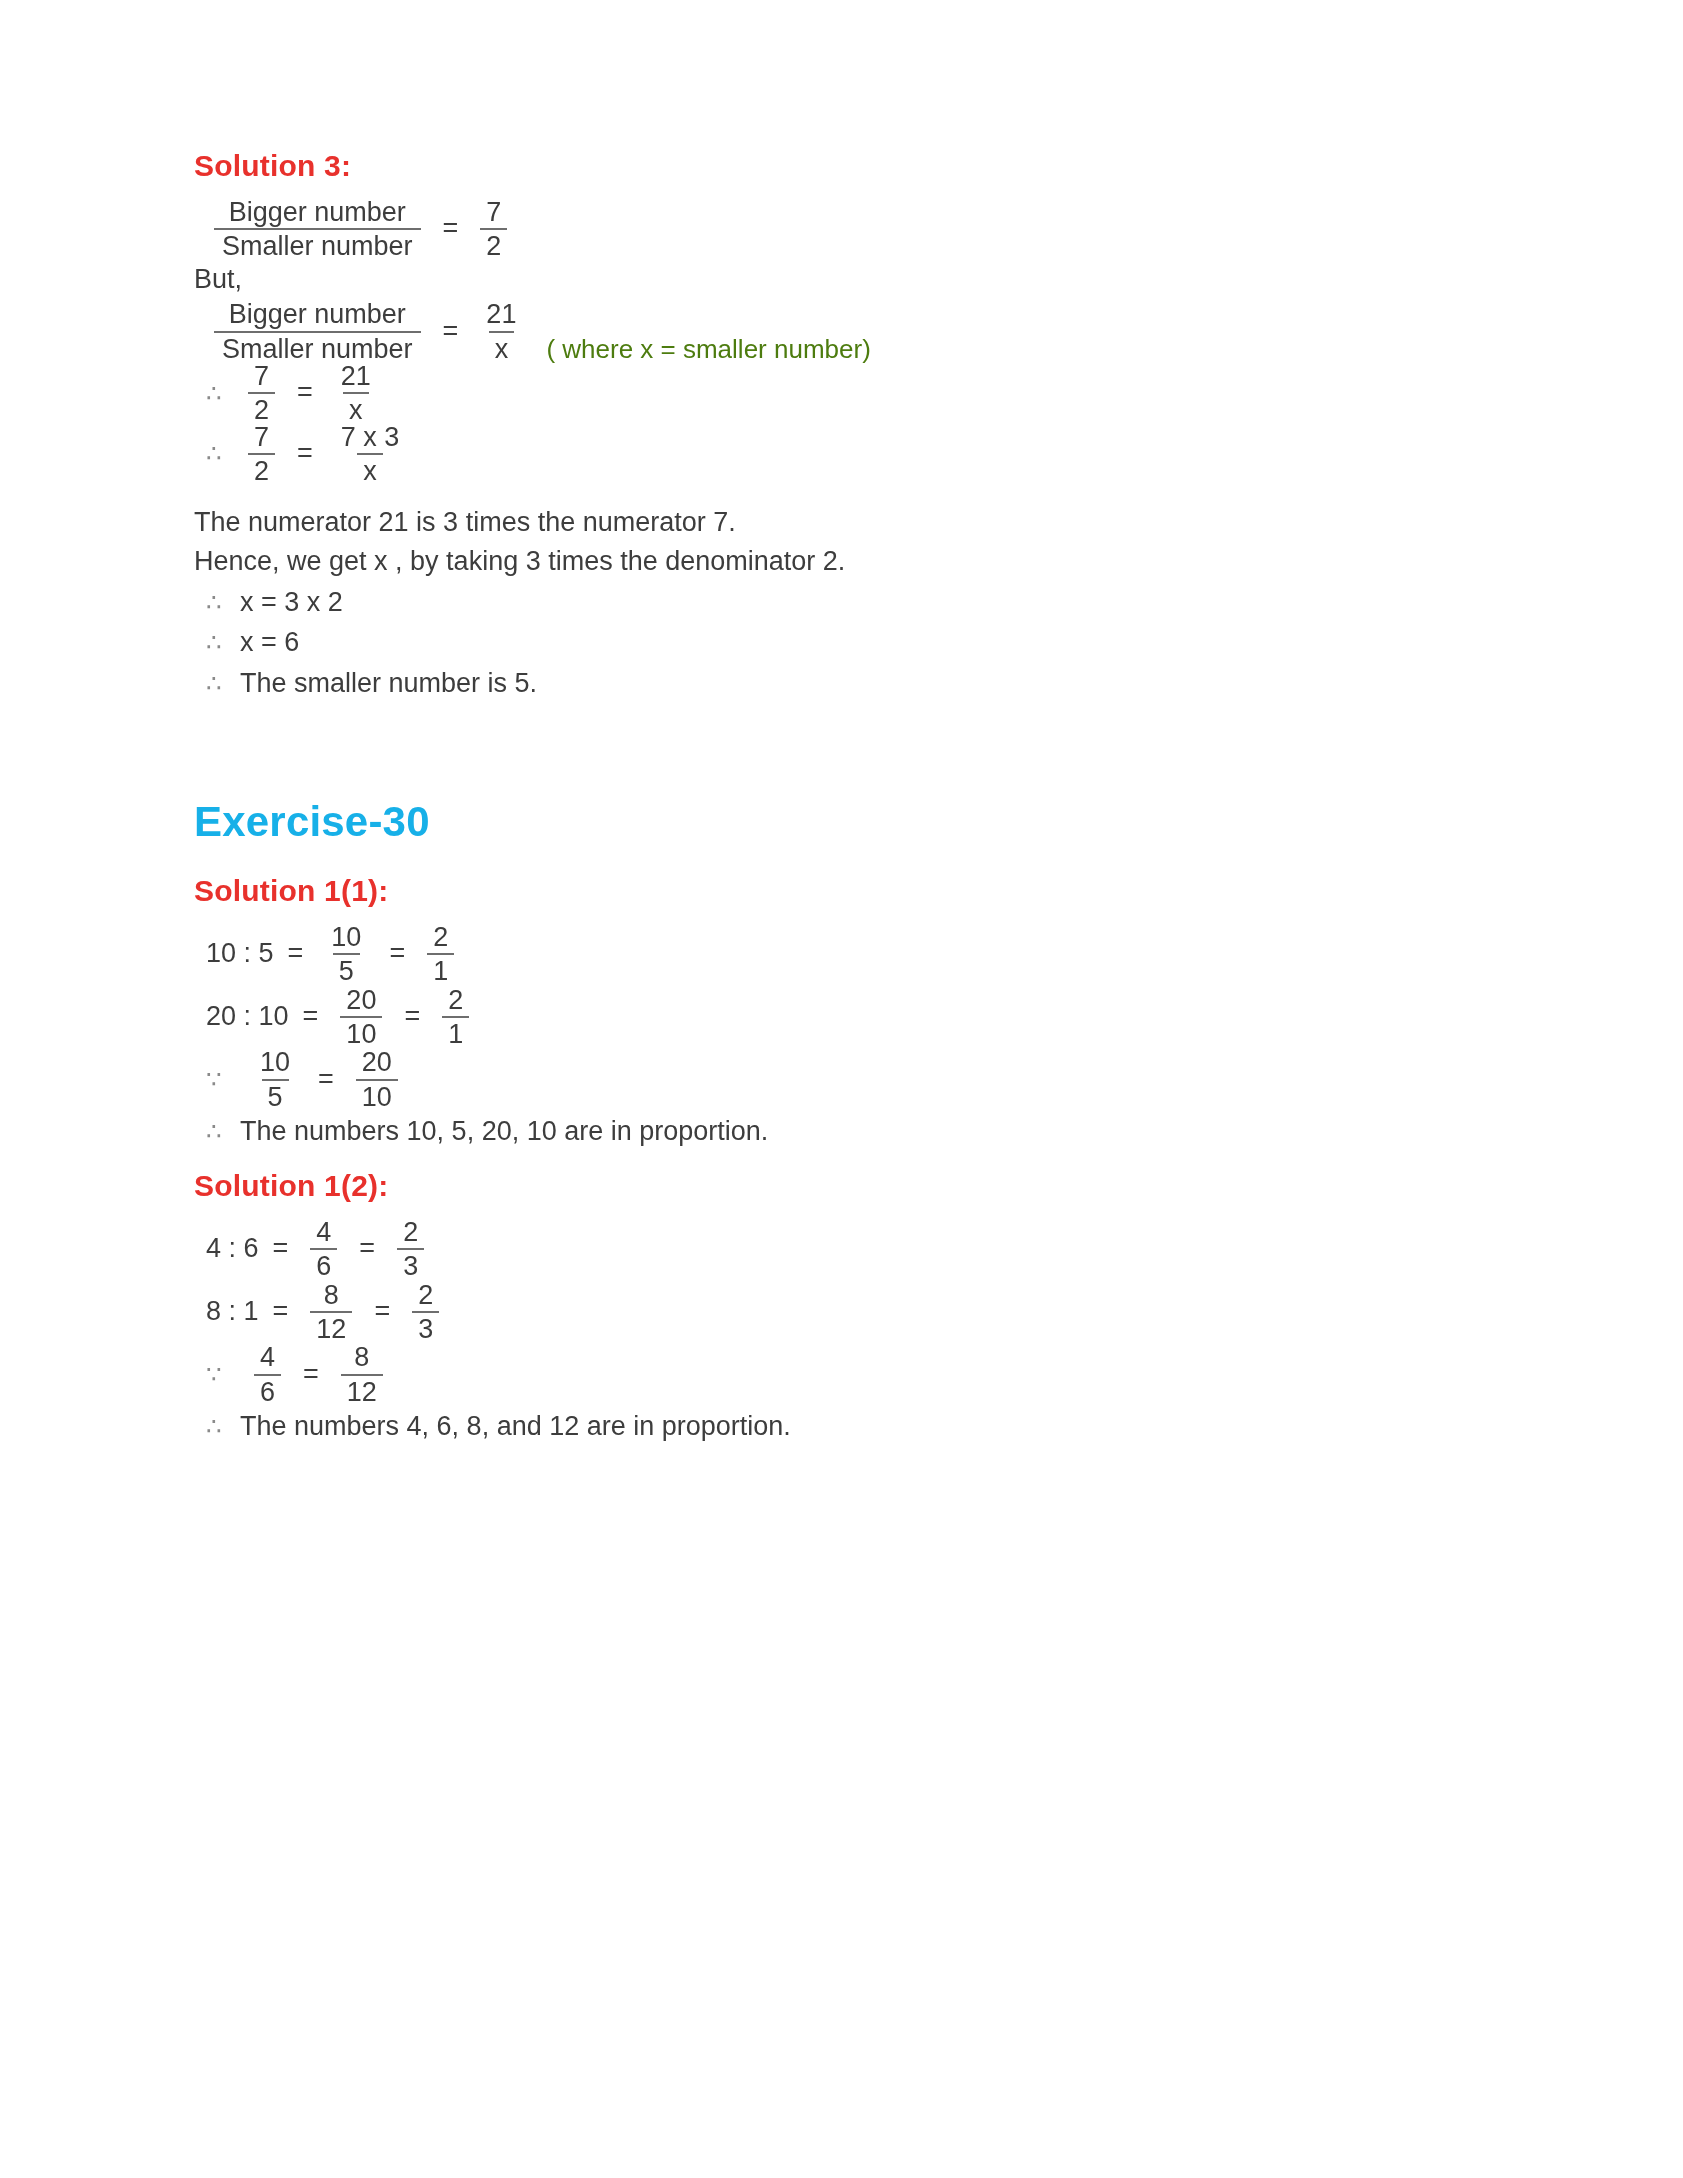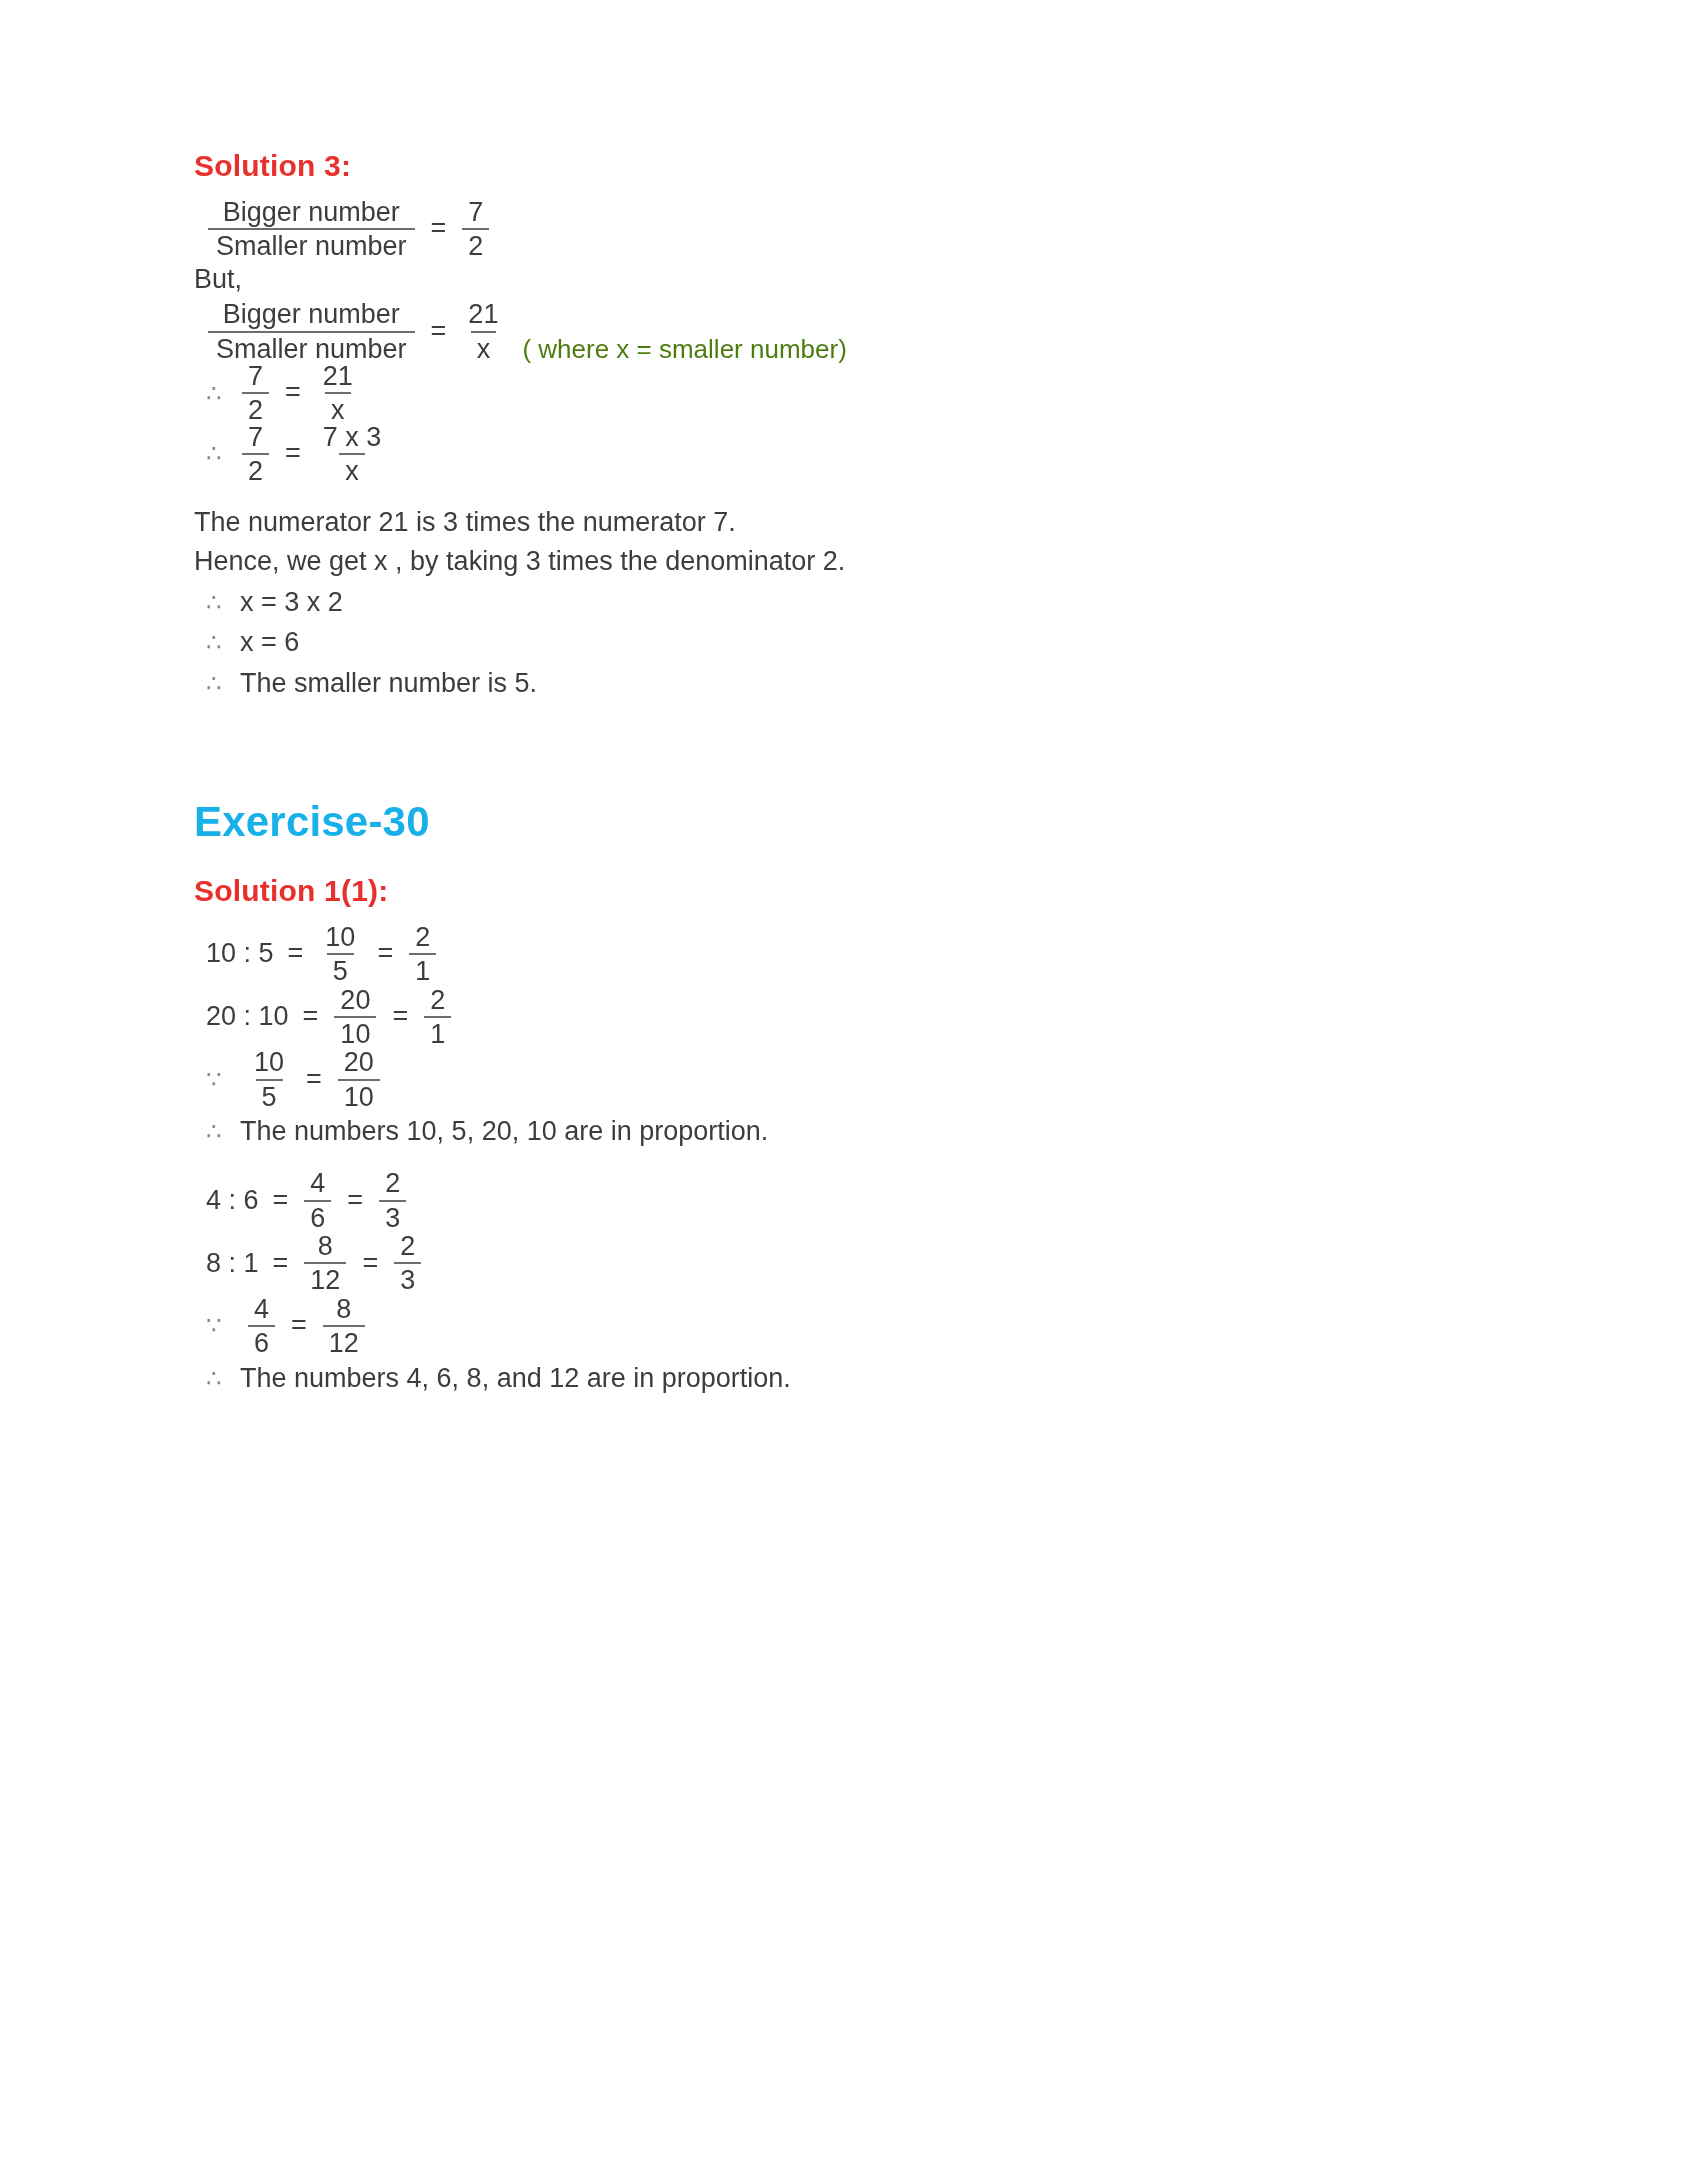--- a/index.html
+++ b/index.html
@@ -85,21 +85,21 @@
     margin-top: 36px;
   }
 
   
   .frac {
     display: inline-flex;
     flex-direction: column;
     align-items: center;
     vertical-align: middle;
     line-height: 1.05;
-    margin: 0 2px;
+    margin: 0 8px;
   }
   .frac .num,
   .frac .den {
     display: block;
     padding: 0 6px;
     font-size: 27px;
     color: #3d3d3d;
     text-align: center;
   }
   .frac .num { padding-bottom: 2px; }
@@ -270,20 +270,21 @@
       </div>
 
       <div class="sent-indent">
         <span class="lead">∴</span>
         <span class="term">The numbers 10, 5, 20,  10 are in proportion.</span>
       </div>
     </div>
 
     <div class="gap-sm"></div>
 
+    <h2 class="sol-heading">Solution 1(2):</h2>
 
     <div class="math-block">
 
       <div class="mrow">
         <span class="term">4 : 6</span>
         <span class="op">=</span>
         <span class="frac">
           <span class="num">4</span>
           <span class="den">6</span>
         </span>

